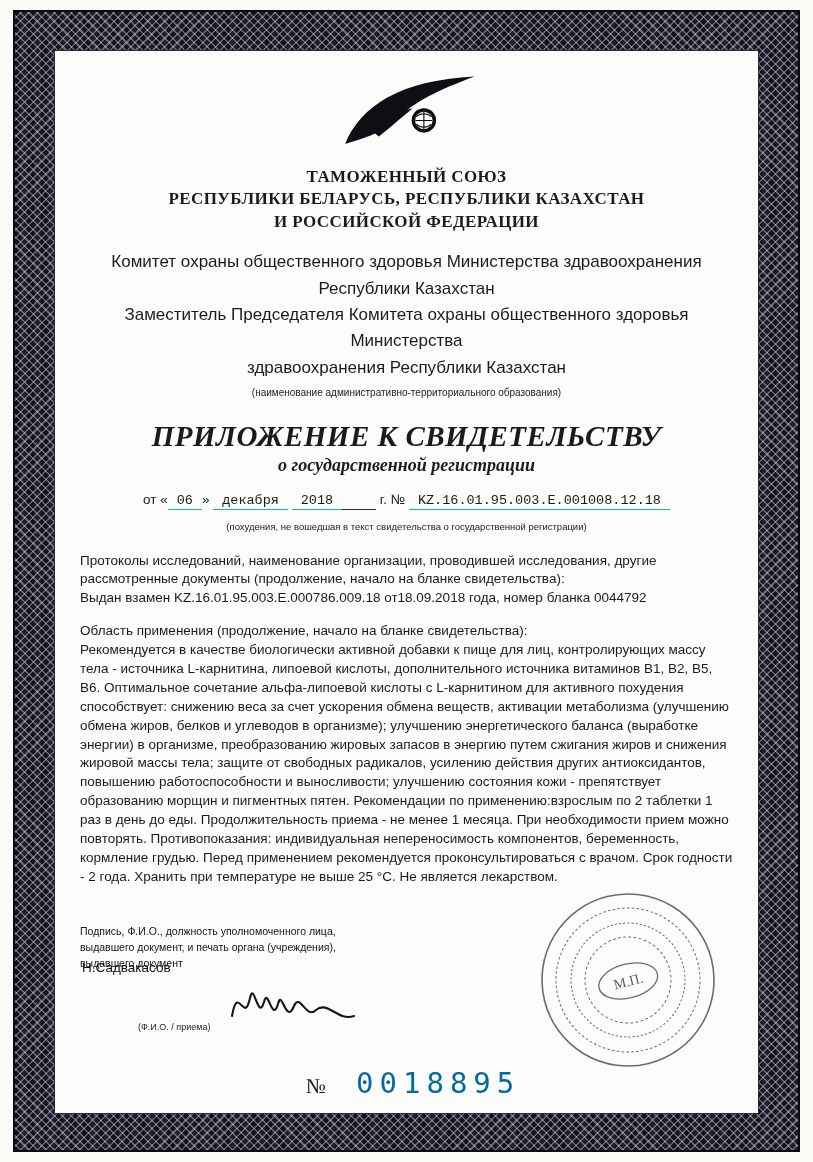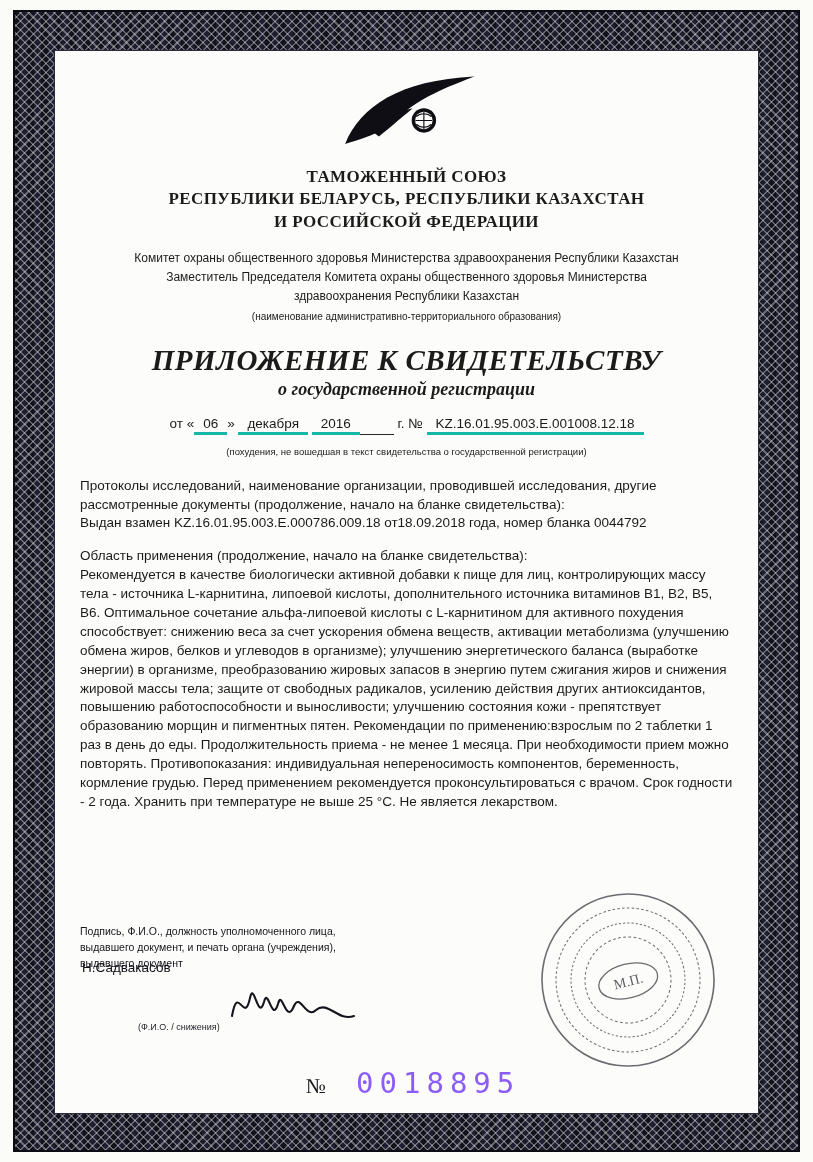--- a/index.html
+++ b/index.html
@@ -12,41 +12,41 @@
           repeating-linear-gradient(-45deg, rgba(250,250,248,.34) 0 1.5px, rgba(250,250,248,0) 1.5px 6px),
           repeating-linear-gradient(90deg, #12121d 0 7px, #1e1e30 7px 14px);
         box-shadow: inset 0 0 0 2px #0b0b13;}
   .content{position:absolute;top:54px;left:58px;right:58px;bottom:52px;background:#fcfcfa;
            box-shadow:0 0 0 3px #fcfcfa, 0 0 0 4px #2b2b3d;
            padding:8px 22px 0;box-sizing:border-box;}
   .center{text-align:center;}
   .logo-wrap{text-align:center;margin-top:6px;height:92px;}
   .union-block{margin-top:6px;font-family:"Liberation Serif",serif;font-weight:bold;
                font-size:17px;line-height:1.32;letter-spacing:.4px;}
-  .authority{margin-top:16px;font-size:12px;line-height:1.55;}
+  .authority{margin-top:16px;font-size:17px;line-height:1.55;}
   .territory-note{margin-top:6px;font-size:10px;color:#222;}
   .title-main{margin-top:22px;font-family:"Liberation Serif",serif;font-style:italic;
               font-weight:bold;font-size:29px;letter-spacing:.5px;}
   .title-sub{margin-top:2px;font-family:"Liberation Serif",serif;font-style:italic;
              font-weight:bold;font-size:18px;}
   .dateline{margin-top:16px;font-size:13.5px;}
-  .u{border-bottom:3px solid #14b8a6;padding:0 9px;display:inline-block;line-height:1.15;}
+  .u{border-bottom:1px solid #14b8a6;padding:0 9px;display:inline-block;line-height:1.15;font-family:Liberation Mono, monospace;}
   .u-ext{border-bottom:1px solid #2a2a2a;display:inline-block;width:34px;height:14px;vertical-align:bottom;}
   .info-note{margin-top:11px;font-size:9.5px;}
   .block{margin-top:20px;font-size:13.5px;line-height:1.4;text-align:left;}
   .bold-head{font-weight:normal;}
   .app-block{margin-top:14px;}
   .sig-caption{position:absolute;left:80px;top:924px;width:300px;font-size:10.5px;line-height:1.5;color:#15151c;}
   .sig-name{position:absolute;left:82px;top:960px;font-size:13.5px;color:#101018;}
   .sig-note{position:absolute;left:138px;top:1022px;font-size:9px;color:#26262e;}
   .sig-squiggle{position:absolute;left:228px;top:972px;}
   .stamp{position:absolute;left:536px;top:888px;opacity:.82;transform:rotate(-14deg);}
   .serial{position:absolute;left:306px;top:1066px;display:flex;align-items:baseline;gap:30px;}
   .serial-no{font-family:"Liberation Serif",serif;font-size:21px;color:#15151c;}
-  .serial-digits{font-family:"DejaVu Sans Mono",monospace;font-size:29px;letter-spacing:6px;color:#8b5cf6;}
+  .serial-digits{font-family:"DejaVu Sans Mono",monospace;font-size:29px;letter-spacing:6px;color:#0369a1;}
 </style>
 </head>
 <body>
 
 <div class="page">
 
   <div class="lace"></div>
 
   <div class="content">
 
@@ -73,21 +73,21 @@
     </div>
 
     <div class="territory-note center">(наименование административно-территориального образования)</div>
 
     <div class="title-main center">ПРИЛОЖЕНИЕ К СВИДЕТЕЛЬСТВУ</div>
     <div class="title-sub center">о государственной регистрации</div>
 
     <div class="dateline center">
       <span>от «</span><span class="u">06</span><span>»</span>
       <span class="u">декабря</span>
-      <span class="u">2016</span><span class="u-ext"></span>
+      <span class="u">2018</span><span class="u-ext"></span>
       <span>г. №</span>
       <span class="u">KZ.16.01.95.003.Е.001008.12.18</span>
     </div>
 
     <div class="info-note center">(похудения, не вошедшая в текст свидетельства о государственной регистрации)</div>
 
     <div class="block">
       <div class="bold-head">Протоколы исследований, наименование организации, проводившей исследования, другие рассмотренные документы (продолжение, начало на бланке свидетельства):</div>
       <div>Выдан взамен KZ.16.01.95.003.Е.000786.009.18 от18.09.2018 года, номер бланка 0044792</div>
     </div>
@@ -99,21 +99,21 @@
 
   </div>
 
   <div class="sig-caption">
     <div>Подпись, Ф.И.О.,  должность уполномоченного лица,</div>
     <div>выдавшего документ, и печать органа (учреждения),</div>
     <div>выдавшего документ</div>
   </div>
 
   <div class="sig-name">Н.Садвакасов</div>
-  <div class="sig-note">(Ф.И.О. / снижения)</div>
+  <div class="sig-note">(Ф.И.О. / приема)</div>
 
   <svg class="sig-squiggle" width="130" height="68" viewBox="0 0 130 68">
     <path d="M4 44 C 10 10, 16 54, 22 26 C 26 8, 30 50, 36 30 C 40 14, 44 52, 50 32 C 54 16, 58 54, 66 34 C 72 20, 78 48, 88 38 C 100 28, 110 50, 126 44" fill="none" stroke="#14141c" stroke-width="2.1" stroke-linecap="round"></path>
   </svg>
 
   <svg class="stamp" width="184" height="184" viewBox="0 0 184 184">
     <g fill="none" stroke="#4c4c52">
       <circle cx="92" cy="92" r="86" stroke-width="1.6"></circle>
       <circle cx="92" cy="92" r="72" stroke-width="1" stroke-dasharray="2.6 2.2"></circle>
       <circle cx="92" cy="92" r="57" stroke-width="1" stroke-dasharray="2.2 2"></circle>

